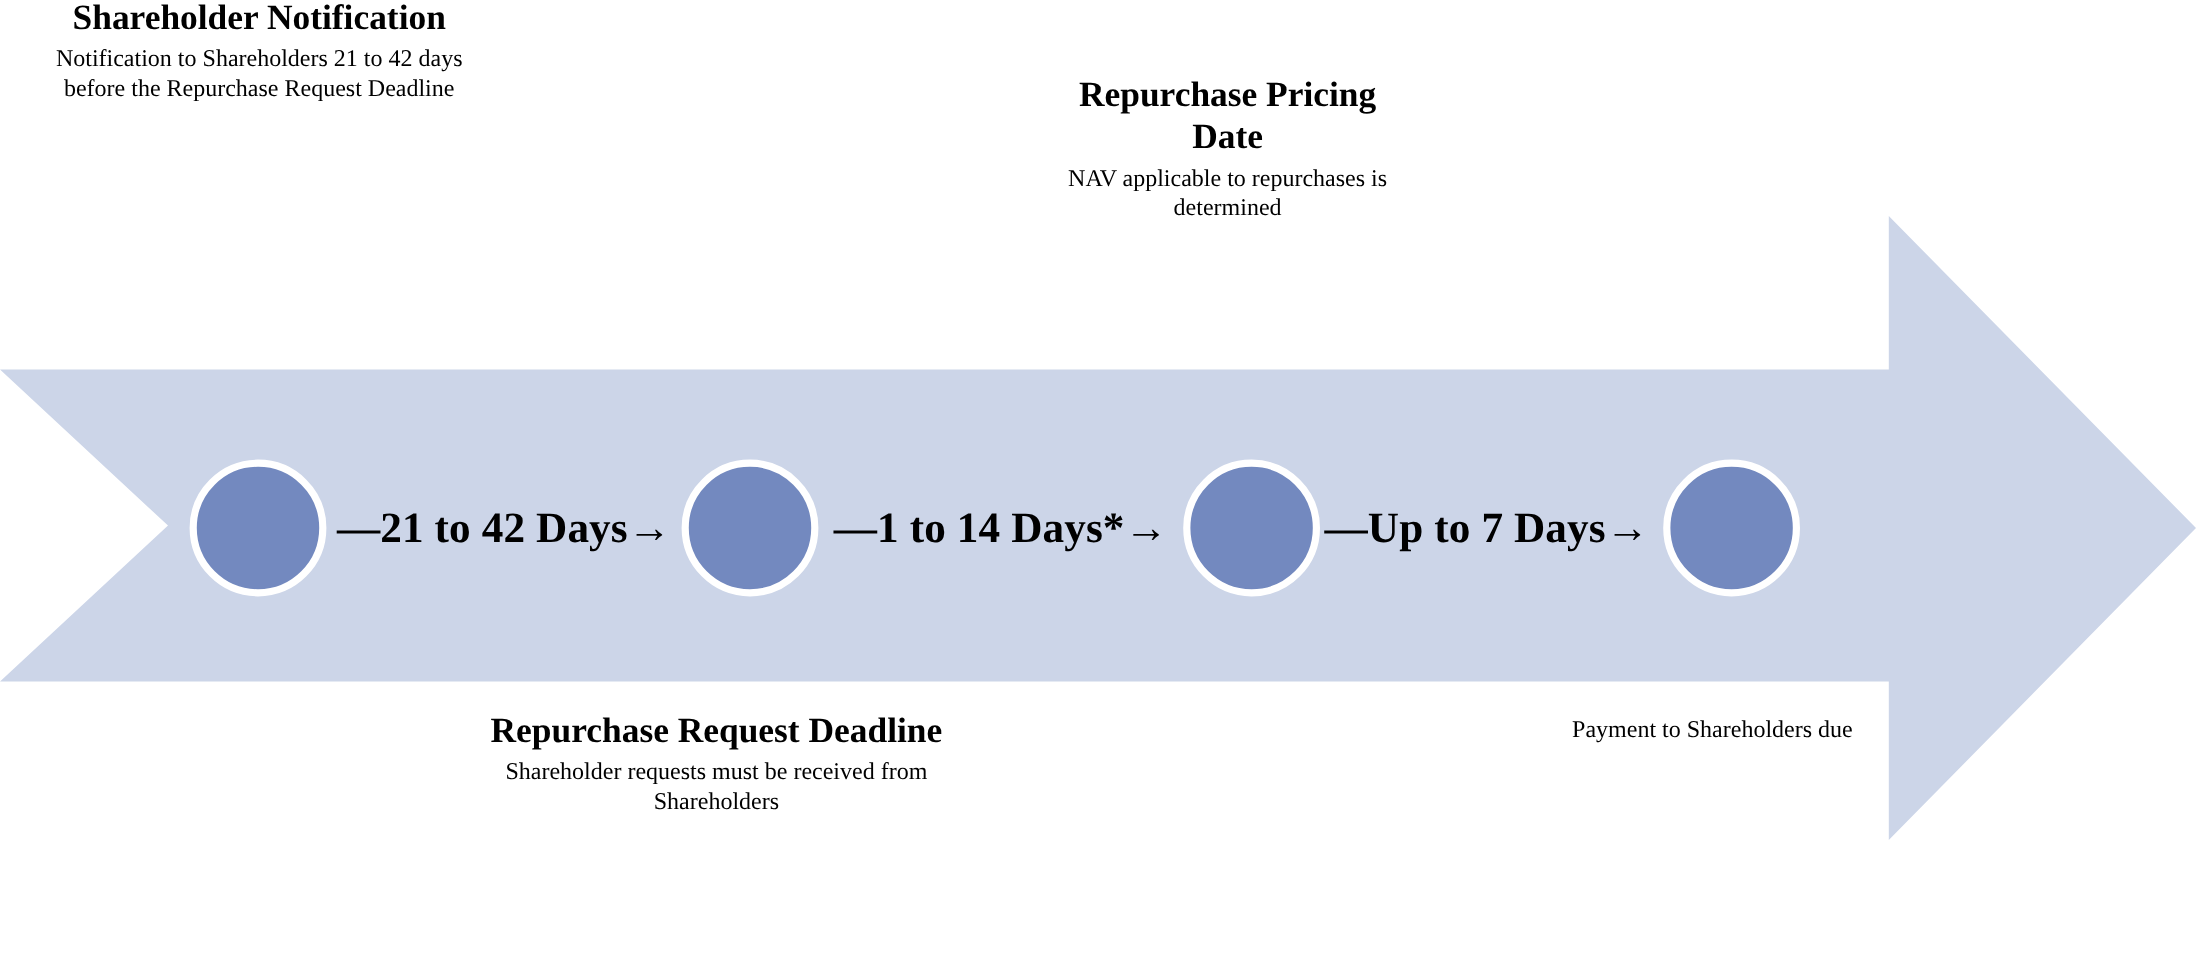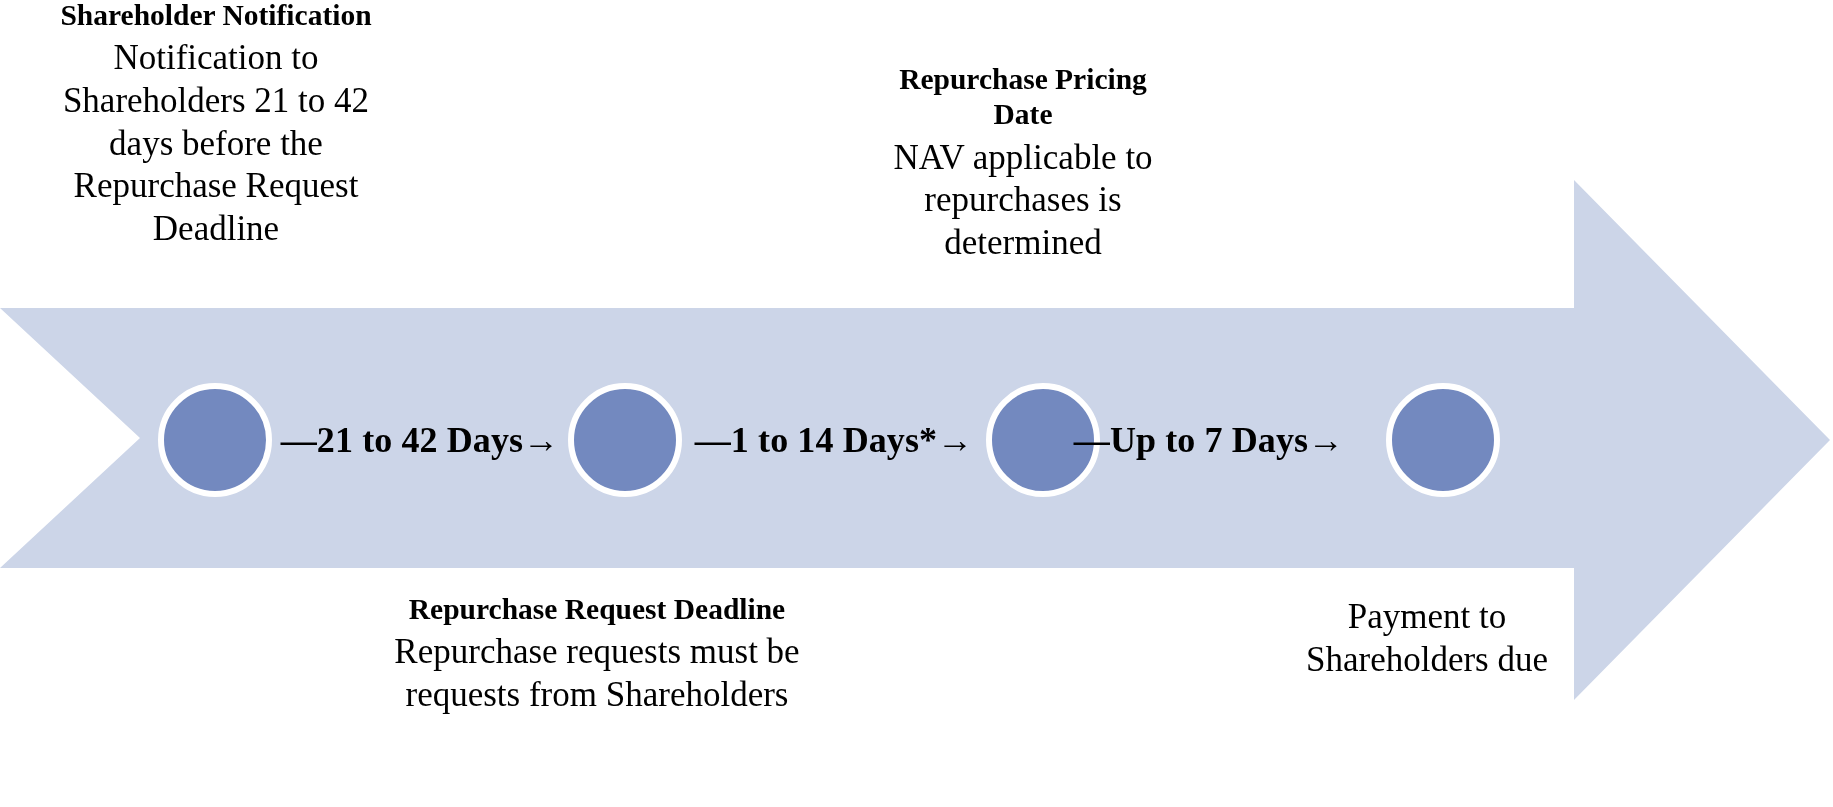--- a/index.html
+++ b/index.html
@@ -46,35 +46,35 @@
     display: flex;
     align-items: center;
     justify-content: center;
     font-weight: bold;
     font-size: 36px;
     letter-spacing: 0.1px;
     white-space: nowrap;
   }
   #connector-1 { left: 272px; width: 296px; }
   #connector-2 { left: 682px; width: 304px; }
-  #connector-3 { left: 1066px; width: 286px; font-family: Liberation Serif, serif; }
+  #connector-3 { left: 1096px; width: 286px; font-family: Liberation Serif, serif; }
 
   .label-block {
     position: absolute;
     text-align: center;
   }
   .label-title {
     font-weight: bold;
     font-size: 29.5px;
     line-height: 1.2;
     margin: 0;
   }
   .label-body {
     font-weight: normal;
-    font-size: 35px;
+    font-size: 20px;
     line-height: 1.22;
     margin: 0;
     padding-top: 4px;
   }
 
   #label-shareholder-notification {
     left: 40px;
     top: -2px;
     width: 352px;
   }
@@ -117,20 +117,20 @@
     <div class="label-body">Notification to Shareholders 21 to 42 days before the Repurchase Request Deadline</div>
   </div>
 
   <div class="label-block" id="label-repurchase-pricing-date">
     <div class="label-title">Repurchase Pricing Date</div>
     <div class="label-body">NAV applicable to repurchases is determined</div>
   </div>
 
   <div class="label-block" id="label-repurchase-request-deadline">
     <div class="label-title">Repurchase Request Deadline</div>
-    <div class="label-body">Repurchase requests must be requests from Shareholders</div>
+    <div class="label-body">Shareholder requests must be received from Shareholders</div>
   </div>
 
   <div class="label-block" id="label-repurchase-payment-deadline">
     <div class="label-body">Payment to Shareholders due</div>
   </div>
 
 </div>
 
 </body></html>

